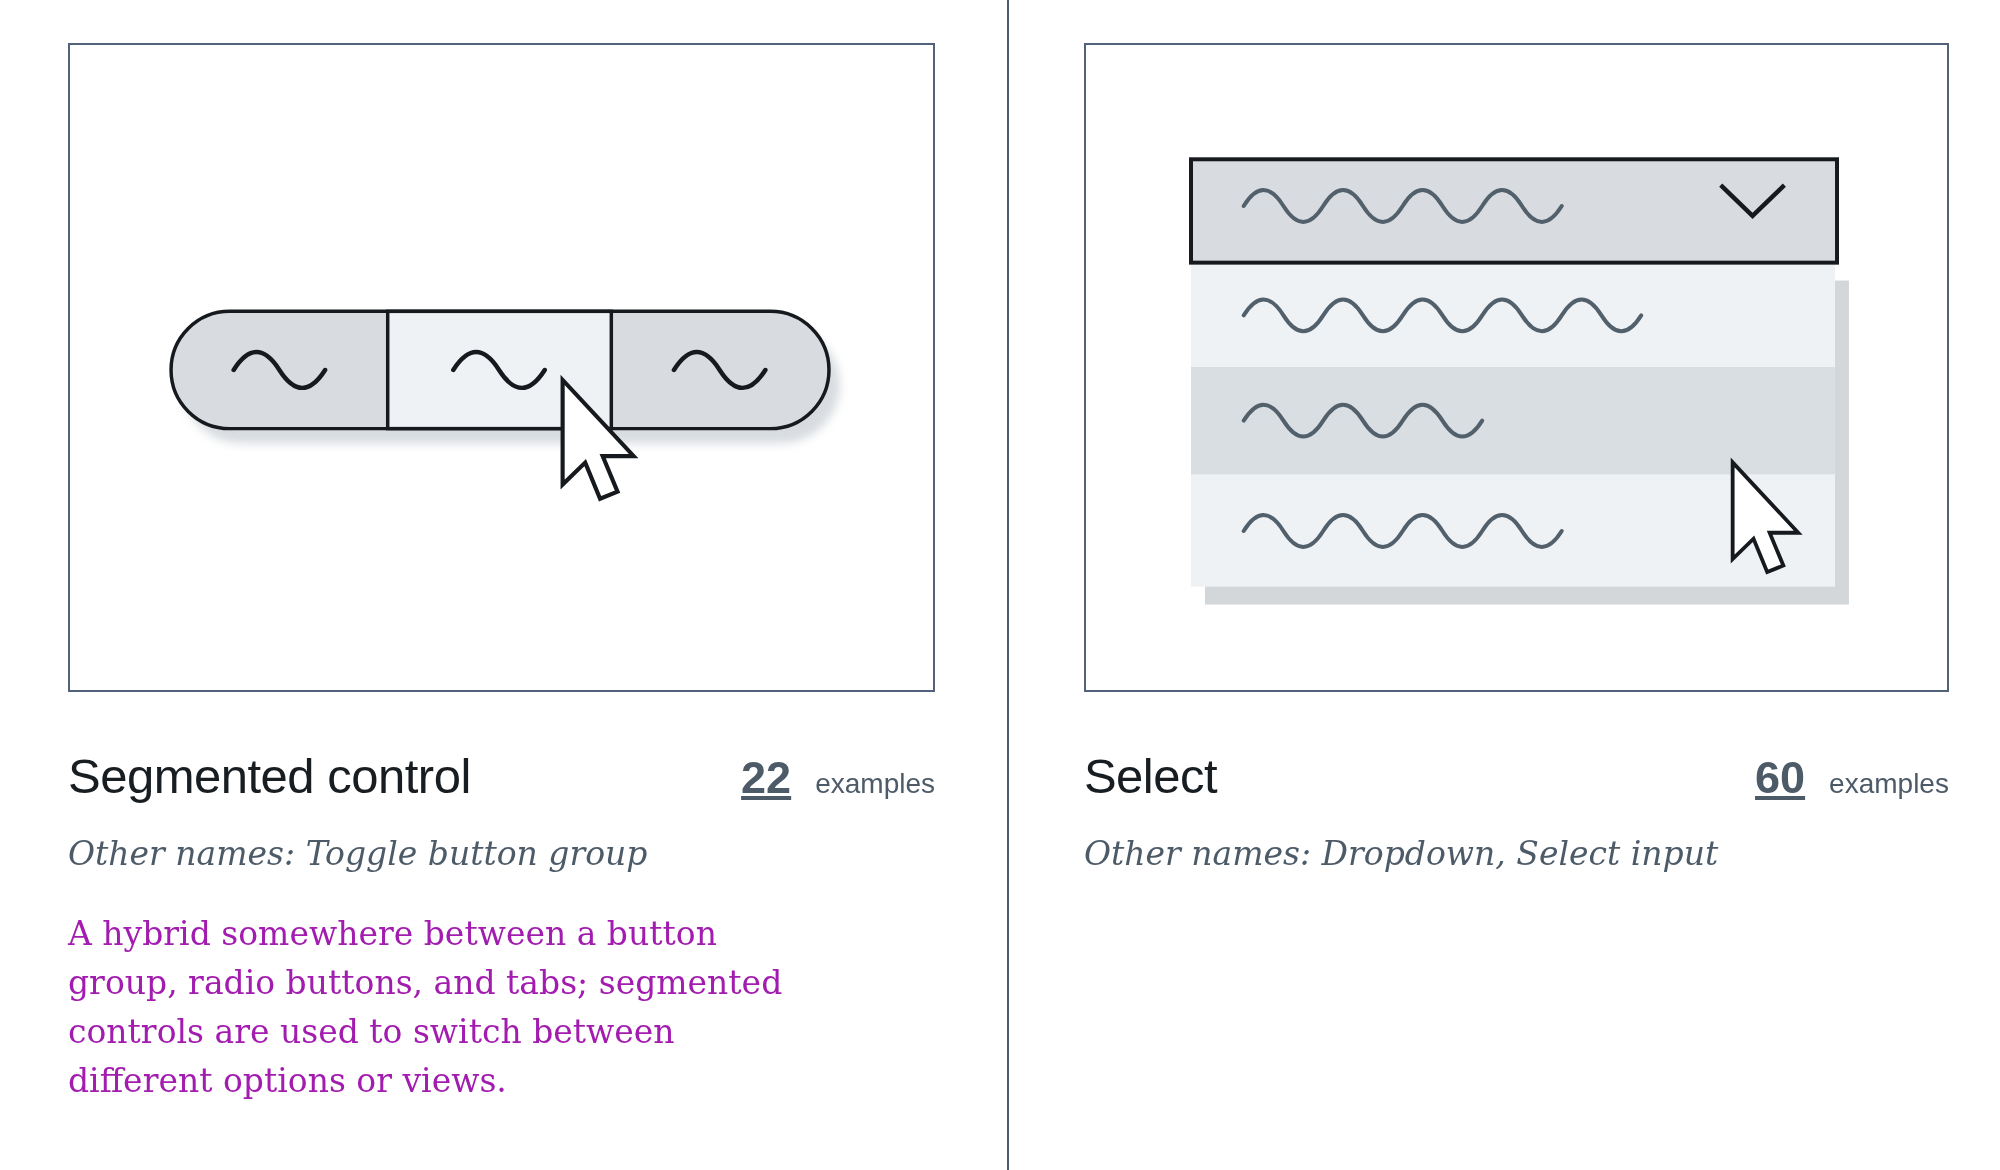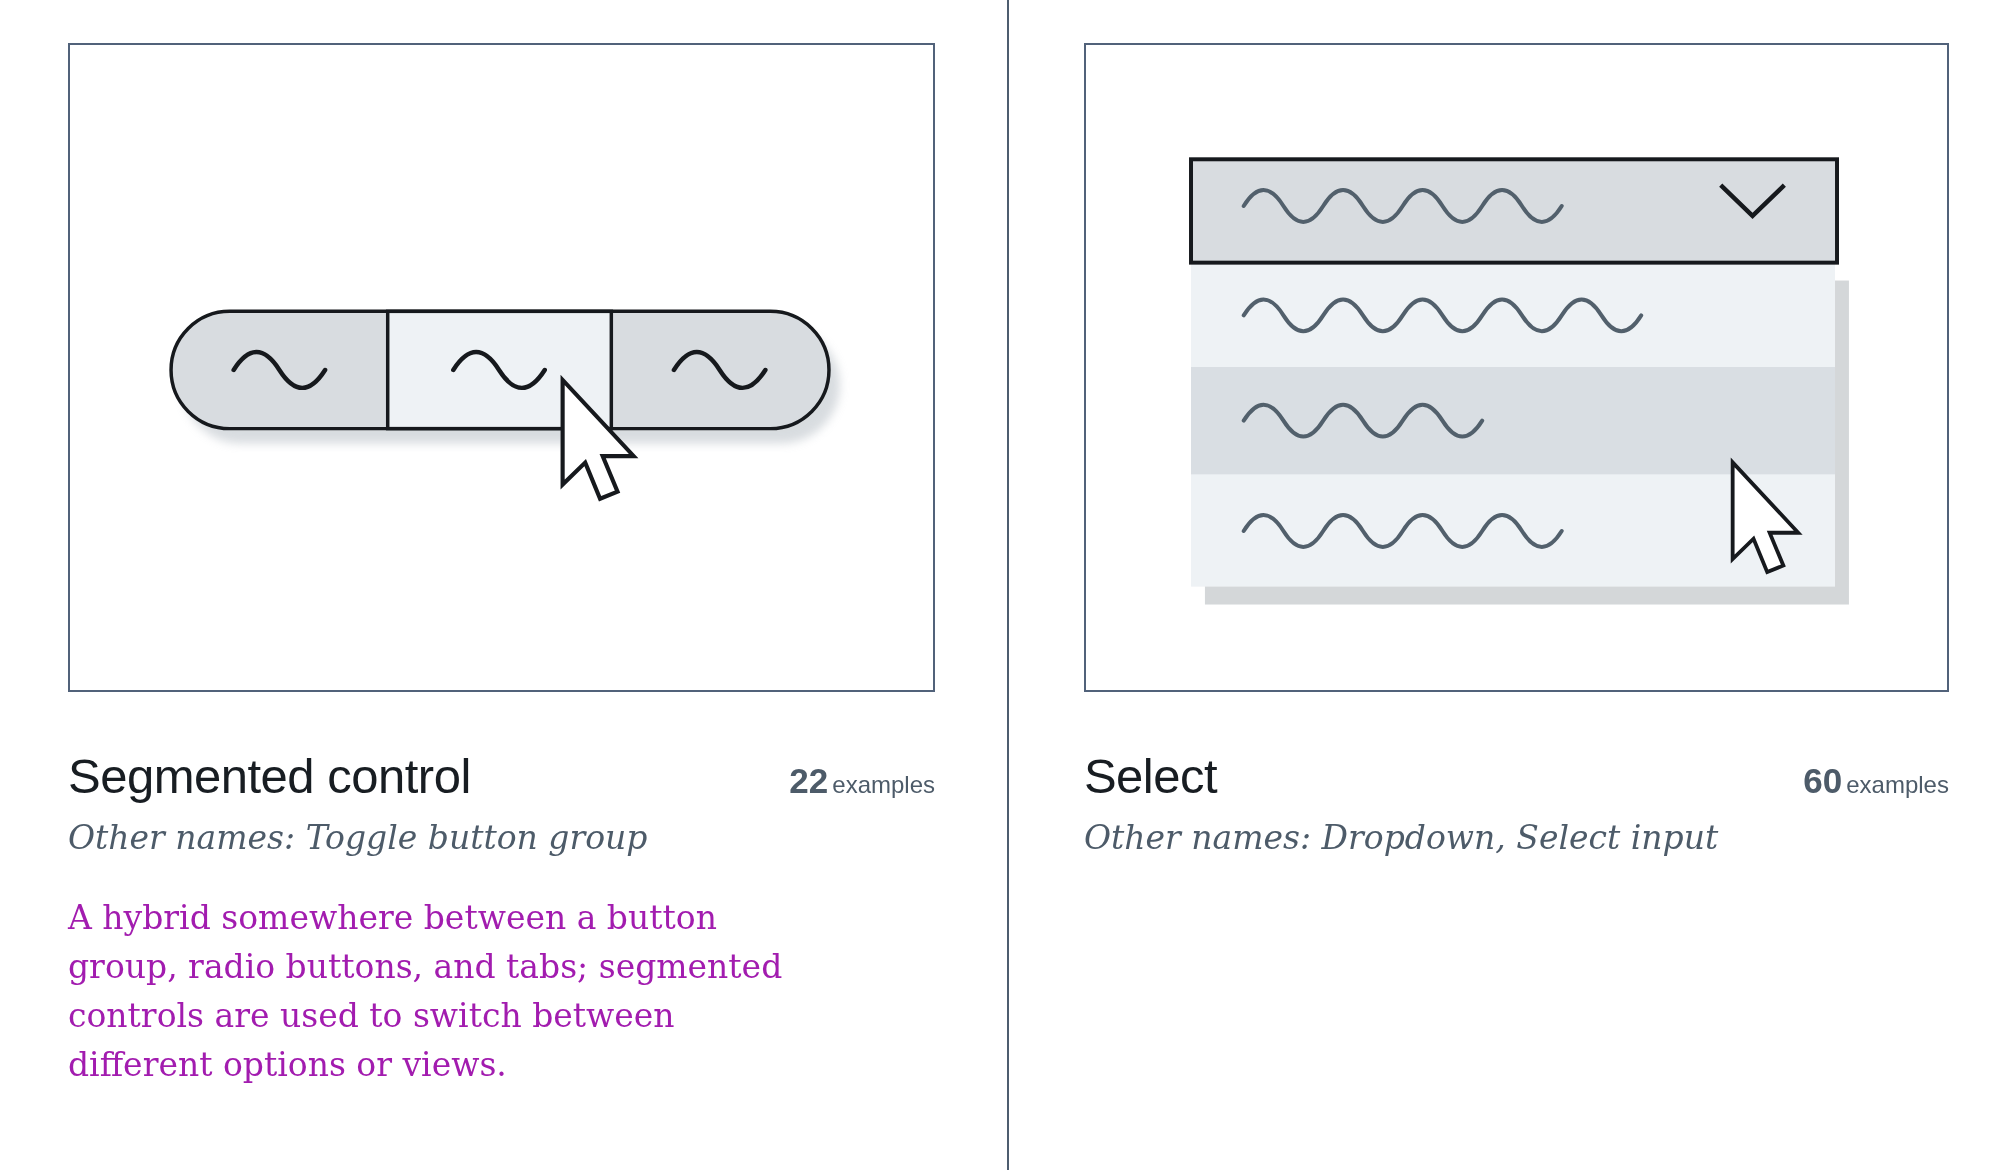--- a/index.html
+++ b/index.html
@@ -29,25 +29,25 @@
   }
   .frame-left  + .title-row { width: 867px; }
   .frame-right + .title-row { width: 865px; }
   .card-title {
     margin: 0;
     font-size: 49px; font-weight: 500; letter-spacing: -0.5px;
     color: #181d22;
     font-family: "Liberation Sans", sans-serif;
   }
   .examples { white-space: nowrap; color: #4d5b69; }
-  .examples .count { font-size: 35px; font-weight: 700; }
-  .examples .label { font-size: 24px; font-weight: 400; margin-left: 4px; }
+  .examples .count { font-size: 45px; font-weight: 700; text-decoration: underline; }
+  .examples .label { font-size: 28px; font-weight: 400; margin-left: 24px; }
 
   .other-names {
-    margin: 14px 0 0 0;
+    margin: 30px 0 0 0;
     font-family: "DejaVu Serif", "Liberation Serif", serif;
     font-style: italic;
     font-size: 33px;
     color: #4d5b69;
   }
   .description {
     margin: 36px 0 0 0;
     font-family: "DejaVu Serif", "Liberation Serif", serif;
     font-size: 33px;
     line-height: 49px;

